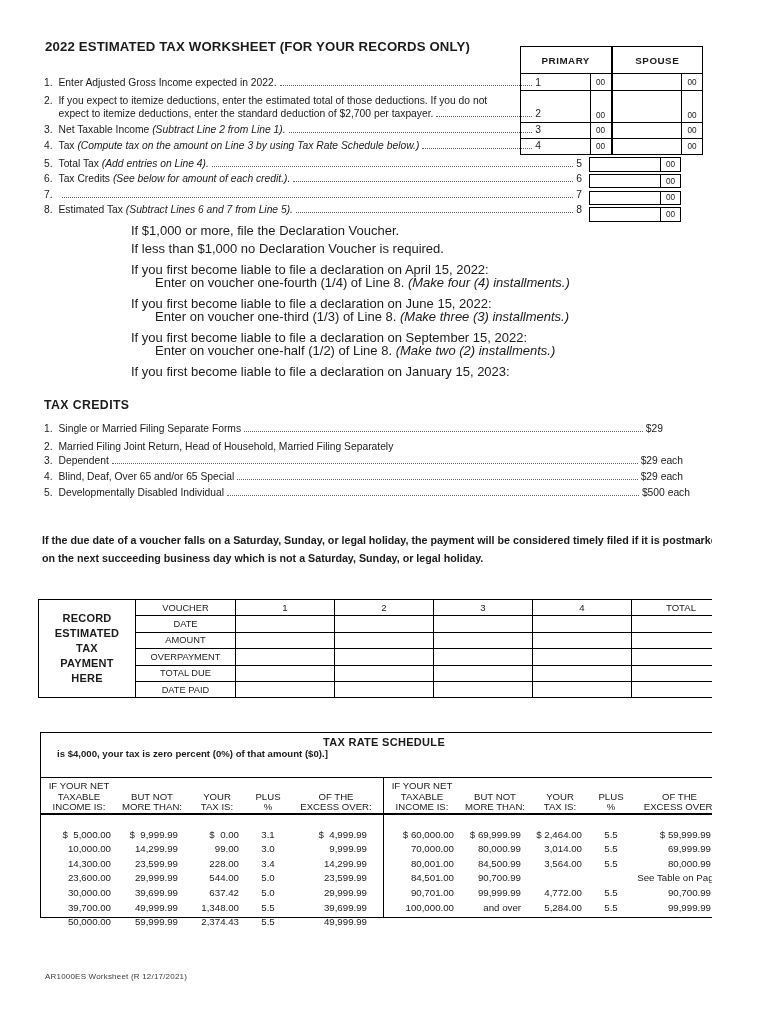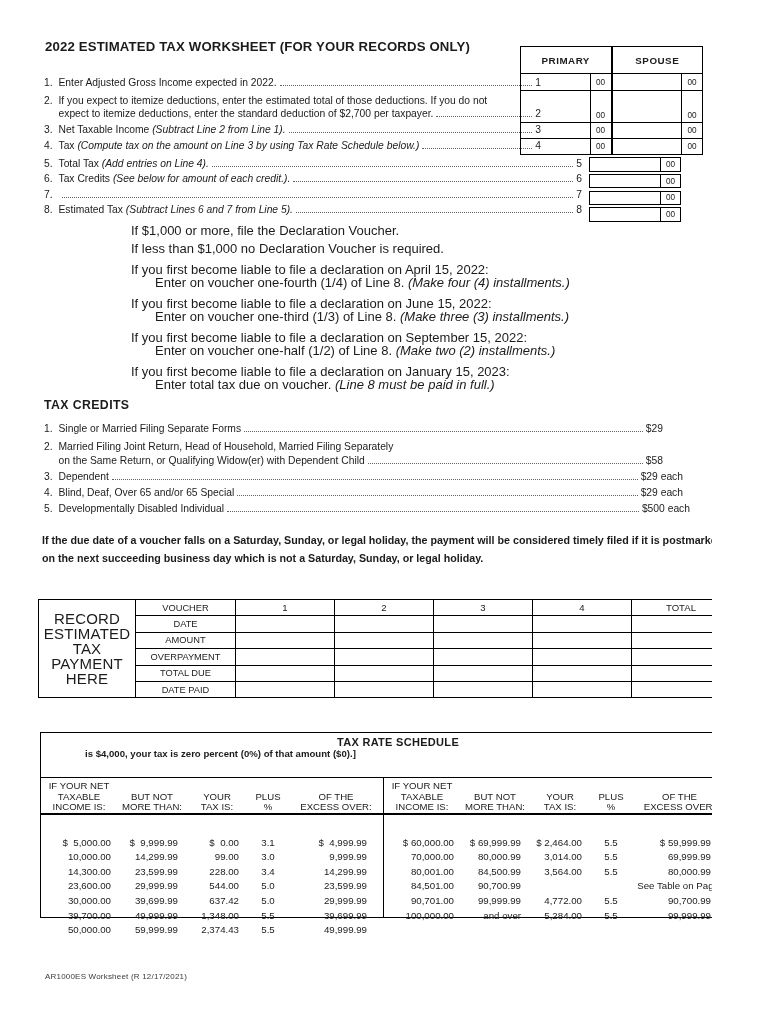--- a/index.html
+++ b/index.html
@@ -58,39 +58,39 @@
   .cline.p3{padding-right:3px;}
 
   
   .holiday{position:absolute;left:42px;top:532px;width:690px;font-weight:bold;
            font-size:10.7px;line-height:17.5px;}
 
   
   .voucher{position:absolute;left:38px;top:599px;border-collapse:collapse;table-layout:fixed;
            width:692px;border:1.8px solid #000;}
   .voucher td{border:1.2px solid #000;height:15.4px;padding:0;overflow:hidden;}
-  .vlabel{font-weight:normal;font-size:15px;line-height:15.2px;text-align:center;letter-spacing:.2px;}
+  .vlabel{font-weight:bold;font-size:11px;line-height:15.2px;text-align:center;letter-spacing:.2px;}
   .vrowlab{font-size:9.3px;text-align:center;}
   .vhead{font-size:9.6px;text-align:center;}
 
   
   .schedule{position:absolute;left:40px;top:732px;width:688px;height:186px;
-            border:1.6px solid #000;box-sizing:border-box;background:#fff;padding-left:28px;}
+            border:1.6px solid #000;box-sizing:border-box;background:#fff;}
   .sch-title{text-align:center;font-weight:bold;font-size:11px;margin-top:3px;letter-spacing:.3px;}
   .sch-intro{margin:0 8px 0 16px;font-size:9.6px;line-height:12.8px;}
   .sch-intro .l1{text-indent:9px;}
   .sch-intro .l2{font-weight:bold;}
   .sch-tables{position:absolute;left:0;top:44px;right:0;bottom:0;border-top:1.2px solid #000;display:flex;}
   .sch-half{width:50%;box-sizing:border-box;}
   .sch-half.lefthalf{border-right:1.6px solid #000;}
   .sch-header{display:flex;align-items:flex-end;height:35px;border-bottom:2.4px solid #000;
               font-size:9.6px;line-height:10.6px;text-align:center;}
   .sch-header .hl{display:block;}
   .c1{width:76px;} .c2{width:70px;} .c3{width:60px;} .c4{width:42px;} .c5{flex:1;}
-  .sch-rows{margin-top:20px;}
+  .sch-rows{margin-top:12px;}
   .trow{display:flex;align-items:center;height:14.55px;font-size:9.7px;white-space:pre;}
   .trow .c1{text-align:right;padding-right:6px;box-sizing:border-box;}
   .trow .c2{text-align:right;padding-right:9px;box-sizing:border-box;}
   .trow .c3{text-align:right;padding-right:8px;box-sizing:border-box;}
   .trow .c4{text-align:center;}
   .trow .c5{text-align:right;padding-right:16px;box-sizing:border-box;}
   .trow .merge{flex:1;text-align:right;white-space:normal;}
 
   .footer{position:absolute;left:45px;top:972px;font-size:8px;color:#3a3a3a;letter-spacing:.2px;}
 </style>
@@ -234,41 +234,35 @@
     <div class="inst">
       <div>If you first become liable to file a declaration on June 15, 2022:</div>
       <div class="act"><span>Enter on voucher one-third (1/3) of Line 8. </span><span class="it">(Make three (3) installments.)</span></div>
     </div>
     <div class="inst">
       <div>If you first become liable to file a declaration on September 15, 2022:</div>
       <div class="act"><span>Enter on voucher one-half (1/2) of Line 8. </span><span class="it">(Make two (2) installments.)</span></div>
     </div>
     <div class="inst">
       <div>If you first become liable to file a declaration on January 15, 2023:</div>
-      <div class="act"><span>Enter total tax due on voucher. </span><span class="it">(Line 8 must be paid in full.)</span></div>
     </div>
   </div>
 
   <div class="credits-head">TAX CREDITS</div>
   <div class="credits">
     <div class="cline short">
       <span class="wnum">1.</span>
         <span>Single or Married Filing Separate Forms</span>
         <span class="dots"></span>
         <span>$29</span>
     </div>
     <div>
       <div class="w2a">
           <span class="wnum">2.</span>
           <span>Married Filing Joint Return, Head of Household, Married Filing Separately</span>
-        </div>
-      <div class="cline short w2b">
-          <span>on the Same Return, or Qualifying Widow(er) with Dependent Child </span>
-          <span class="dots"></span>
-          <span>$58</span>
         </div>
     </div>
     <div class="cline mid">
       <span class="wnum">3.</span>
         <span>Dependent</span>
         <span class="dots"></span>
         <span>$29 each</span>
     </div>
     <div class="cline mid">
       <span class="wnum">4.</span>

